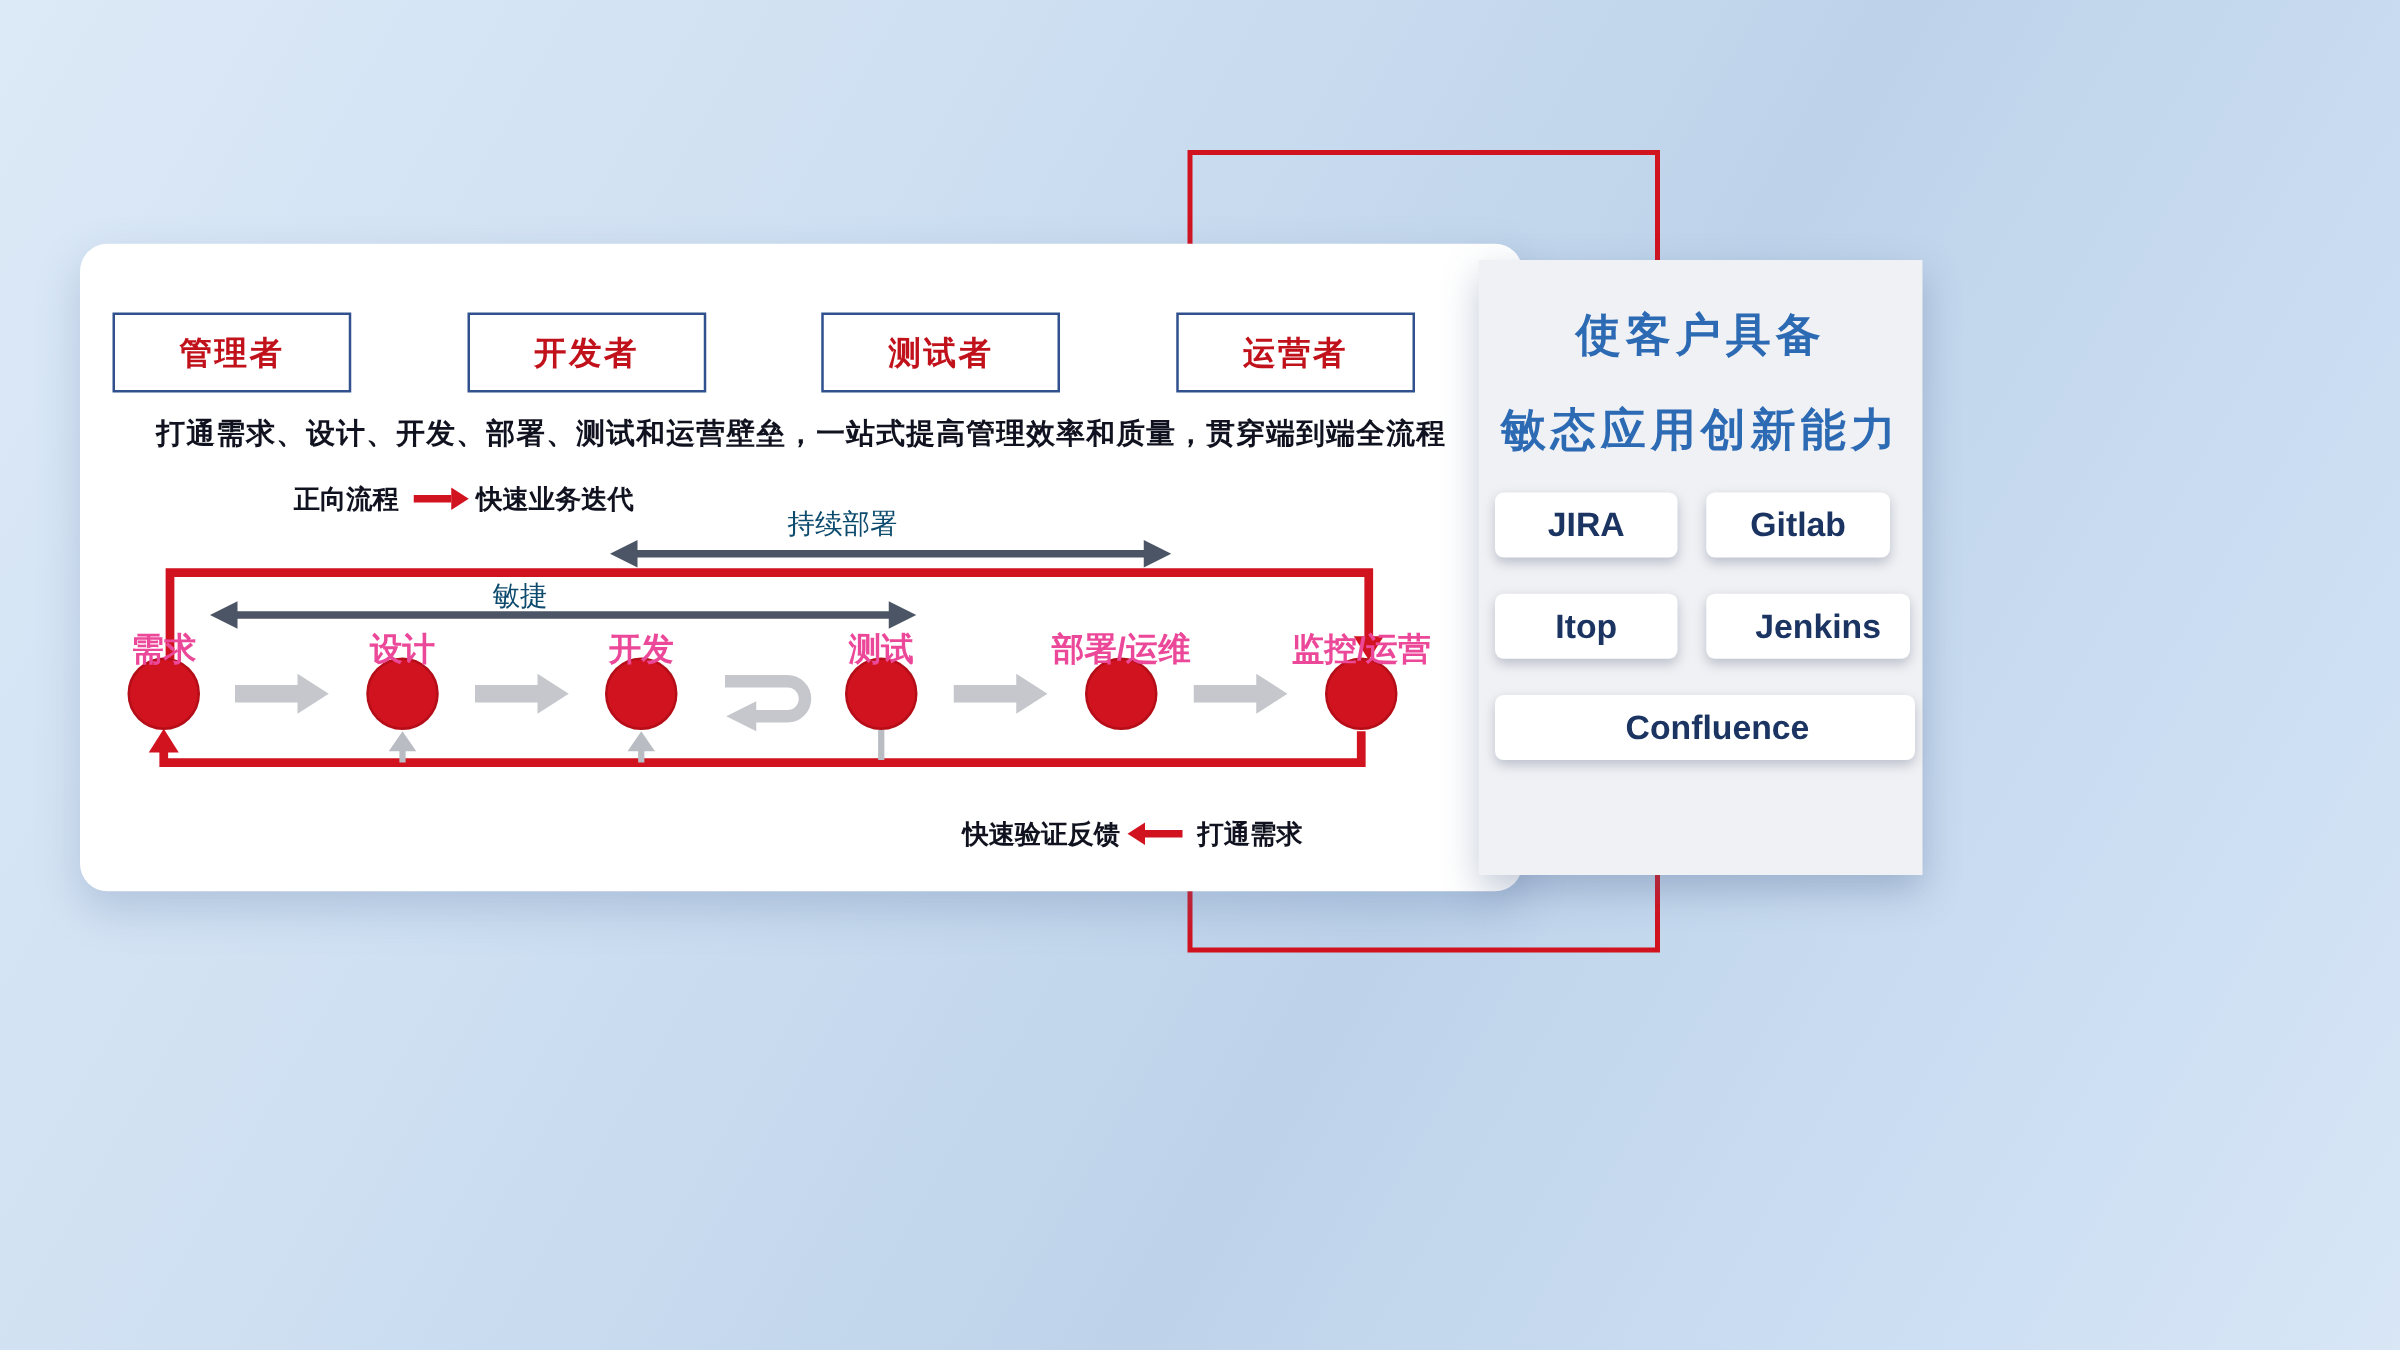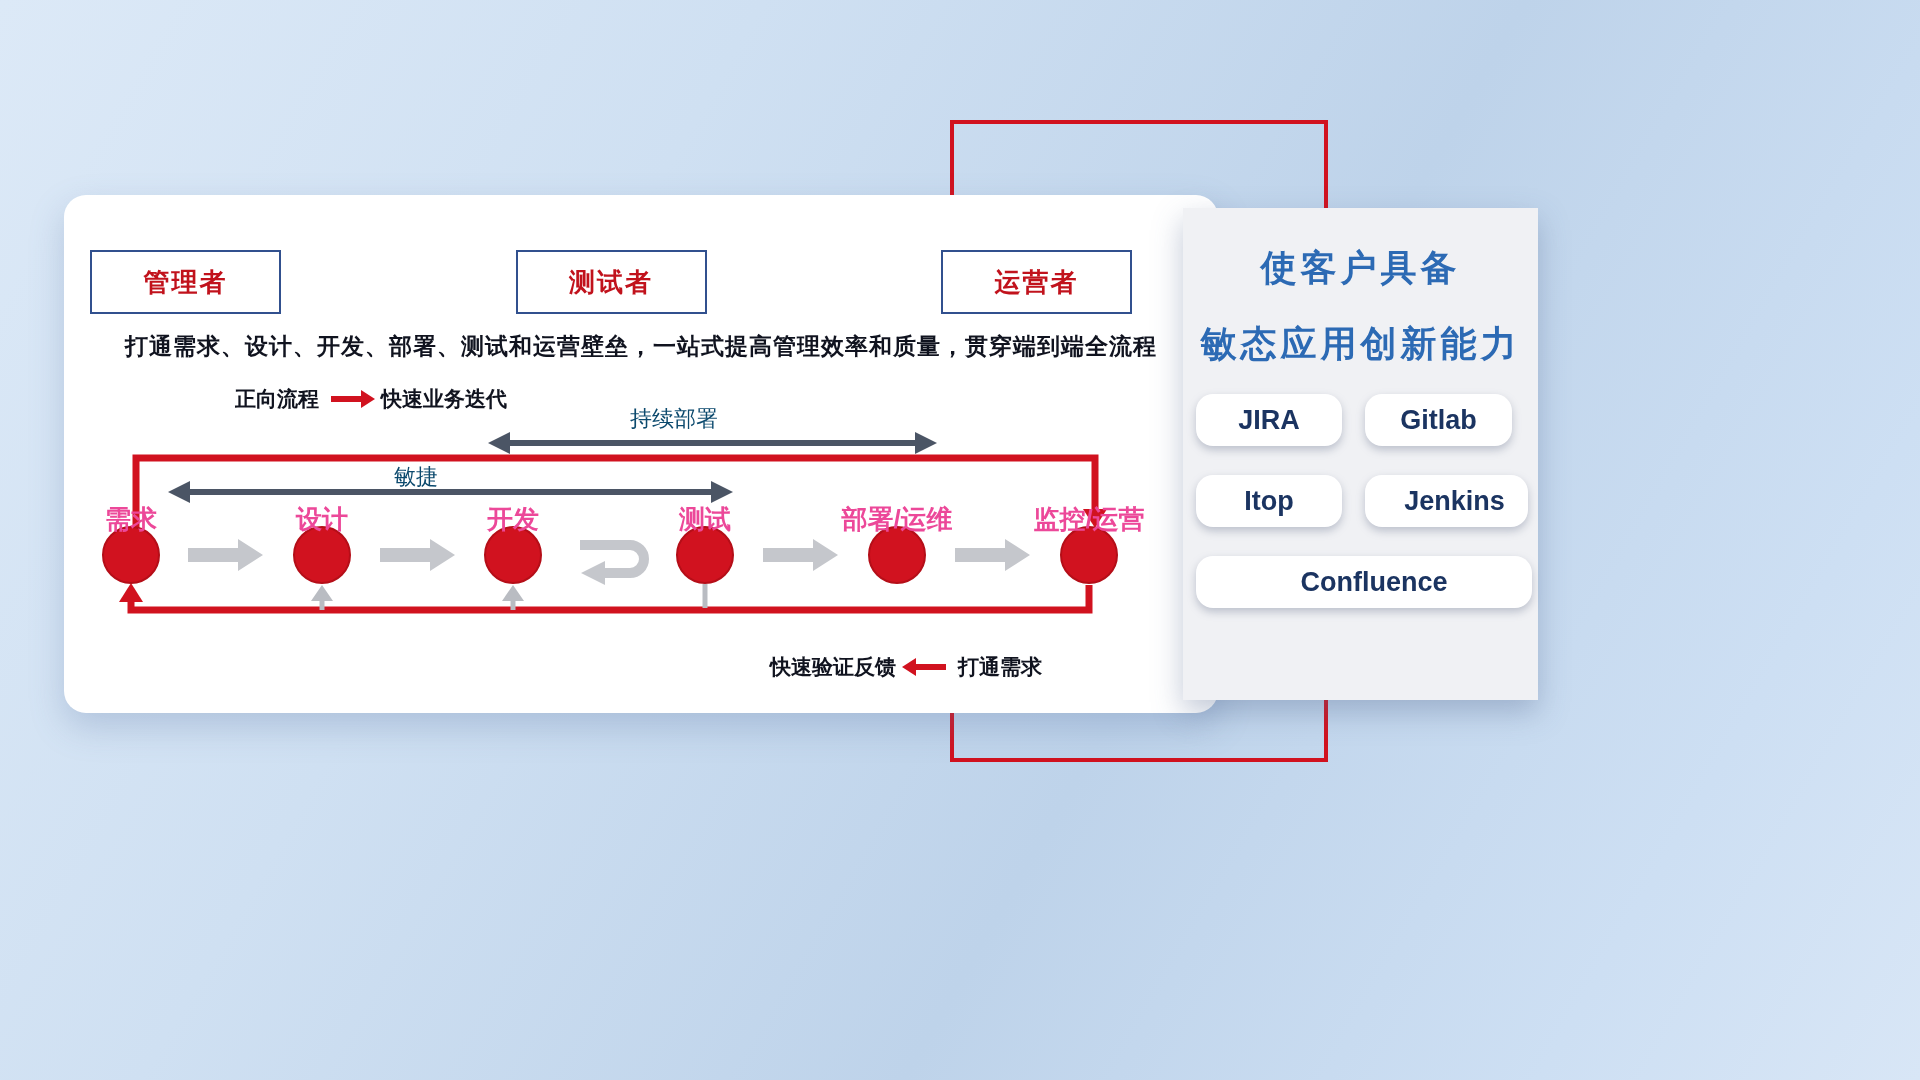--- a/index.html
+++ b/index.html
@@ -69,21 +69,21 @@
     position:absolute;left:1183px;top:208px;width:355px;height:492px;
     background:#f0f1f4;box-shadow:0 12px 28px rgba(80,100,140,0.35);
   }
   .panel-title{
     position:absolute;left:0;right:0;text-align:center;
     color:#2c6ab4;font-weight:bold;font-size:36px;letter-spacing:4px;
   }
   .panel-title.t1{top:36px;}
   .panel-title.t2{top:112px;}
   .tool{
-    position:absolute;background:#ffffff;border-radius:17px;
+    position:absolute;background:#ffffff;border-radius:7px;
     box-shadow:0 4px 9px rgba(110,120,145,0.4);
     display:flex;align-items:center;justify-content:center;
     color:#1b3461;font-weight:bold;font-size:27px;
   }
   .tool.jira{left:13px;top:186px;width:146px;height:52px;}
   .tool.gitlab{left:182px;top:186px;width:147px;height:52px;}
   .tool.itop{left:13px;top:267px;width:146px;height:52px;}
   .tool.jenkins{left:182px;top:267px;width:147px;height:52px;padding-left:16px;}
   .tool.confluence{left:13px;top:348px;width:316px;height:52px;padding-left:20px;}
 </style>
@@ -91,20 +91,21 @@
 <body>
 
 <div class="stage">
 
   <div class="red-frame"></div>
 
   <section class="card">
 
     <div class="roles">
       <div class="role">管理者</div>
+      <div class="role">开发者</div>
       <div class="role">测试者</div>
       <div class="role">运营者</div>
     </div>
 
     <div class="subtitle">打通需求、设计、开发、部署、测试和运营壁垒，一站式提高管理效率和质量，贯穿端到端全流程</div>
 
     <div class="legend legend-forward">
       <span>正向流程</span>
       <span class="arr arr-right"></span>
       <span>快速业务迭代</span>

